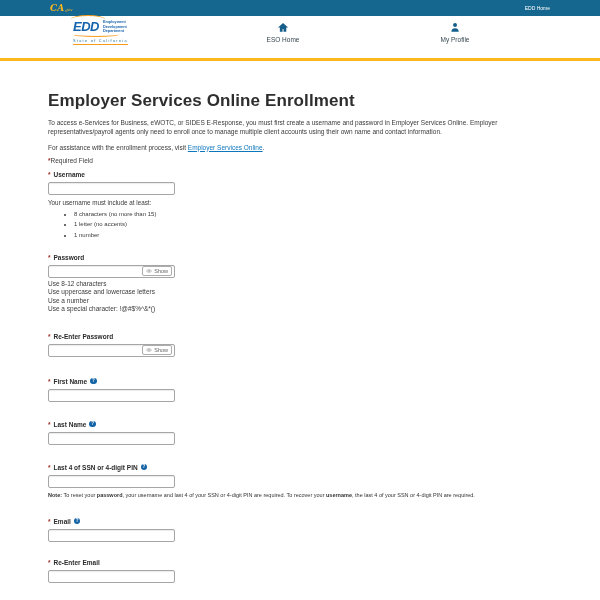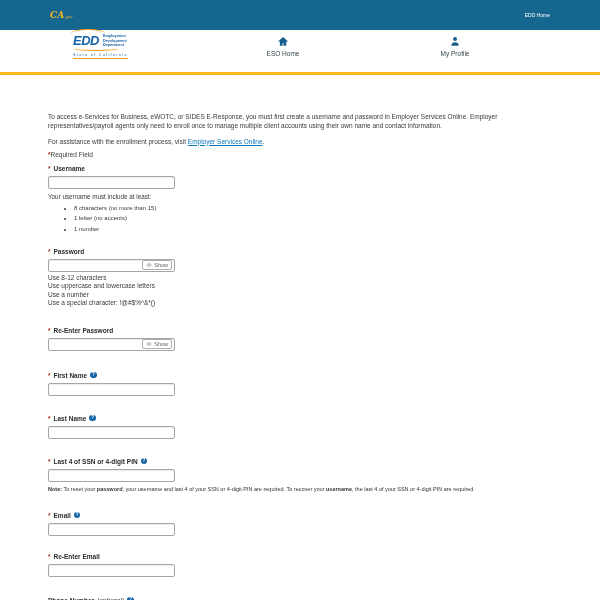--- a/index.html
+++ b/index.html
@@ -1,20 +1,20 @@
 <!DOCTYPE html>
 <html><head>
 <meta charset="utf-8">
 <style>
   * { margin:0; padding:0; box-sizing:border-box; }
   html,body { width:600px; height:600px; overflow:hidden; background:#fff;
     font-family:"Liberation Sans", sans-serif; color:#3a3a3a; }
 
   
-  .topbar { height:30px; background:#15678f; display:flex; align-items:center;
+  .topbar { height:16px; background:#15678f; display:flex; align-items:center;
     justify-content:space-between; padding:0 50px 0 50px; }
   .ca-logo { display:flex; align-items:baseline; cursor:pointer; }
   .ca-ca { font-family:"DejaVu Serif", serif; font-style:italic; font-weight:bold;
     color:#fdb81e; font-size:9px; line-height:9px; }
   .ca-gov { font-family:"DejaVu Serif", serif; font-style:italic; color:#fdb81e;
     font-size:4px; margin-left:1px; }
   .topbar-link { color:#ffffff; font-size:5px; cursor:pointer; }
 
   
   .header { height:42px; background:#fff; position:relative; }
@@ -124,20 +124,21 @@
       <path d="M4 21 c0-5 3.6-7.5 8-7.5 s8 2.5 8 7.5 Z" fill="#155e8b"></path>
     </svg>
     <span class="nav-label">My Profile</span>
   </div>
 </div>
 
 <div class="gold-rule"></div>
 
 <div class="main">
 
+  <h1>Employer Services Online Enrollment</h1>
 
   <p class="intro">To access e-Services for Business, eWOTC, or SIDES E-Response, you must first create a username and password in Employer Services Online. Employer representatives/payroll agents only need to enroll once to manage multiple client accounts using their own name and contact information.</p>
 
   <p class="assist"><span>For assistance with the enrollment process, visit </span><span class="link">Employer Services Online</span><span>.</span></p>
 
   <p class="required-note"><span class="star">*</span><span>Required Field</span></p>
 
   <div class="group g-username">
     <div class="field-label">
         <span class="star">*</span>

